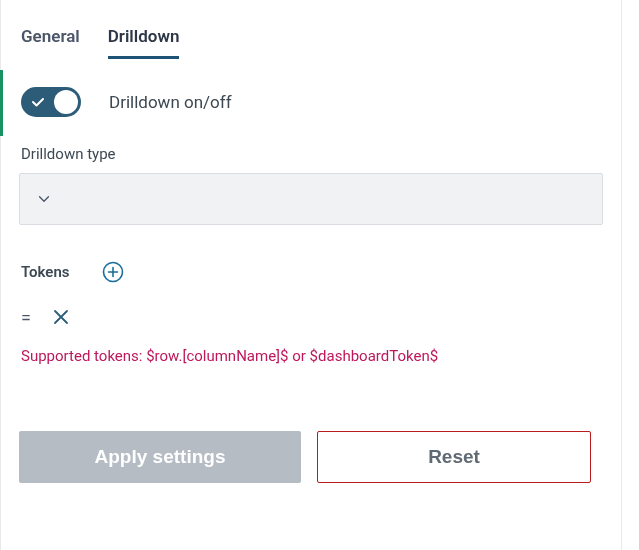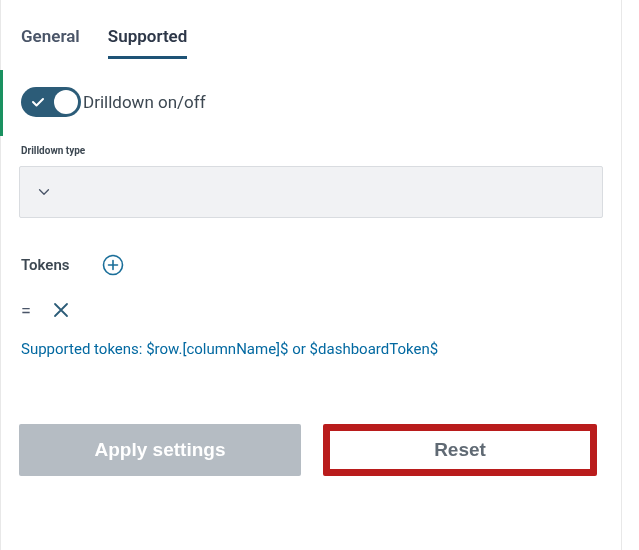--- a/index.html
+++ b/index.html
@@ -43,21 +43,21 @@
       border-bottom: 3px solid transparent;
       cursor: pointer;
     }
     .tab.active {
       color: #2d3748;
       border-bottom: 3px solid #1e5376;
     }
     .toggle-row {
       display: flex;
       align-items: center;
-      gap: 2px;
+      gap: 28px;
       margin-top: 28px;
       padding-left: 2px;
     }
     .toggle {
       width: 60px;
       height: 30px;
       background: #2c5c78;
       border-radius: 15px;
       position: relative;
       cursor: pointer;
@@ -78,22 +78,22 @@
       width: 24px;
       height: 24px;
       background: #fff;
       border-radius: 50%;
     }
     .toggle-label {
       font-size: 17px;
       color: #3d4852;
     }
     .section-label {
-      font-size: 10px;
-      font-weight: 700;
+      font-size: 15px;
+      font-weight: 400;
       color: #3d4852;
       margin-top: 28px;
       padding-left: 2px;
     }
     .select-box {
       margin-top: 10px;
       width: 100%;
       height: 52px;
       background: #f1f2f4;
       border: 1px solid #d9dce0;
@@ -166,27 +166,27 @@
       height: 24px;
       display: flex;
       align-items: center;
       justify-content: center;
       cursor: pointer;
       color: #2c5c78;
       margin-left: 6px;
     }
     .help-text {
       font-size: 15px;
-      color: #0369a1;
+      color: #be185d;
       margin-top: 18px;
       padding-left: 2px;
     }
     .button-row {
       display: flex;
-      gap: 22px;
+      gap: 16px;
       margin-top: 66px;
     }
     .btn {
       height: 52px;
       border-radius: 2px;
       font-size: 19px;
       font-weight: 600;
       cursor: pointer;
       display: flex;
       align-items: center;
@@ -196,35 +196,35 @@
     .btn.primary {
       background: #b5bcc3;
       color: #fff;
       border: none;
       width: 282px;
       flex: none;
     }
     .btn.secondary {
       background: #fff;
       color: #606a74;
-      border: 7px solid #b91c1c;
+      border: 1px solid #b91c1c;
       width: 274px;
       flex: none;
       text-align: center;
     }
   </style>
 </head>
 <body>
 
 <div class="panel">
   <div class="green-accent"></div>
 
   <div class="tabs">
     <div class="tab">General</div>
-    <div class="tab active">Supported</div>
+    <div class="tab active">Drilldown</div>
   </div>
 
   <div class="toggle-row">
     <div class="toggle">
       <span class="check">
         <svg width="14" height="14" viewBox="0 0 14 14" fill="none">
           <path d="M2 7 L5.5 10.5 L12 4" stroke="white" stroke-width="2" stroke-linecap="round" stroke-linejoin="round"></path>
         </svg>
       </span>
       <span class="knob"></span>

